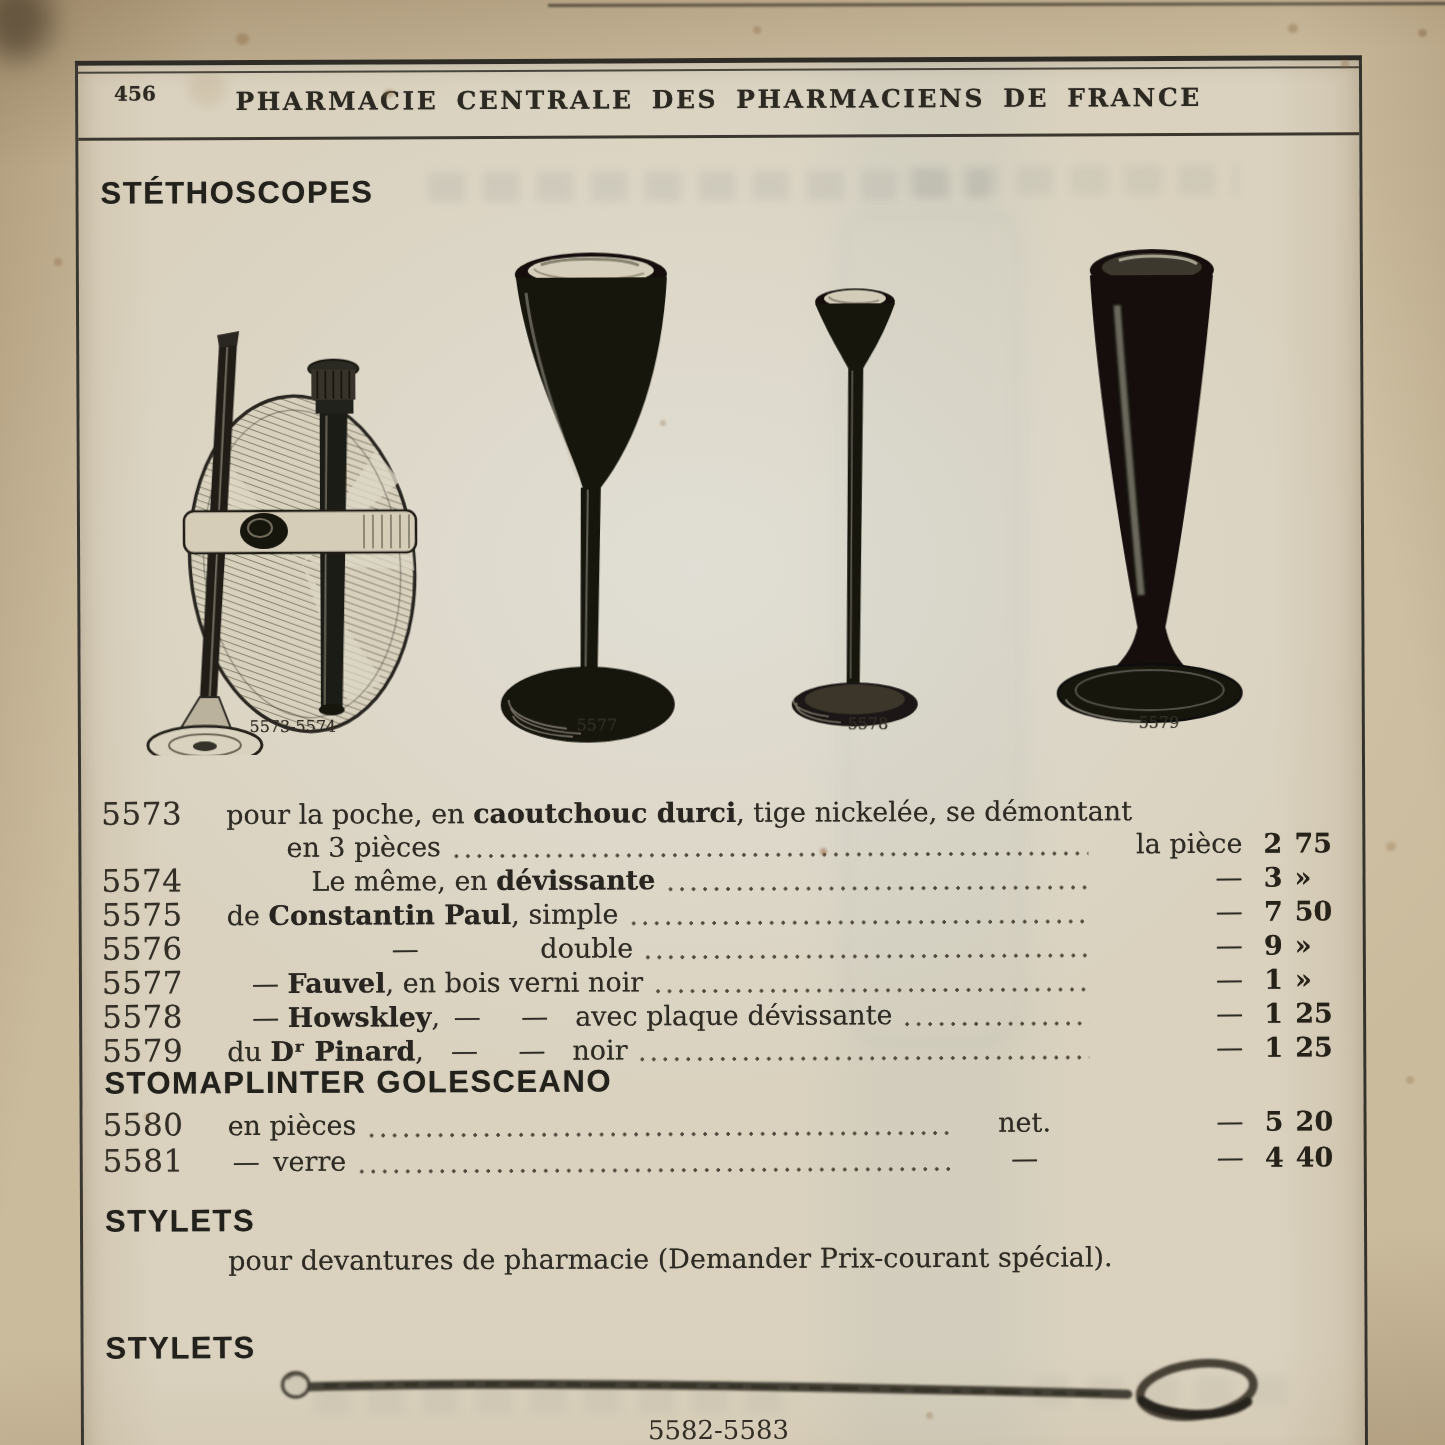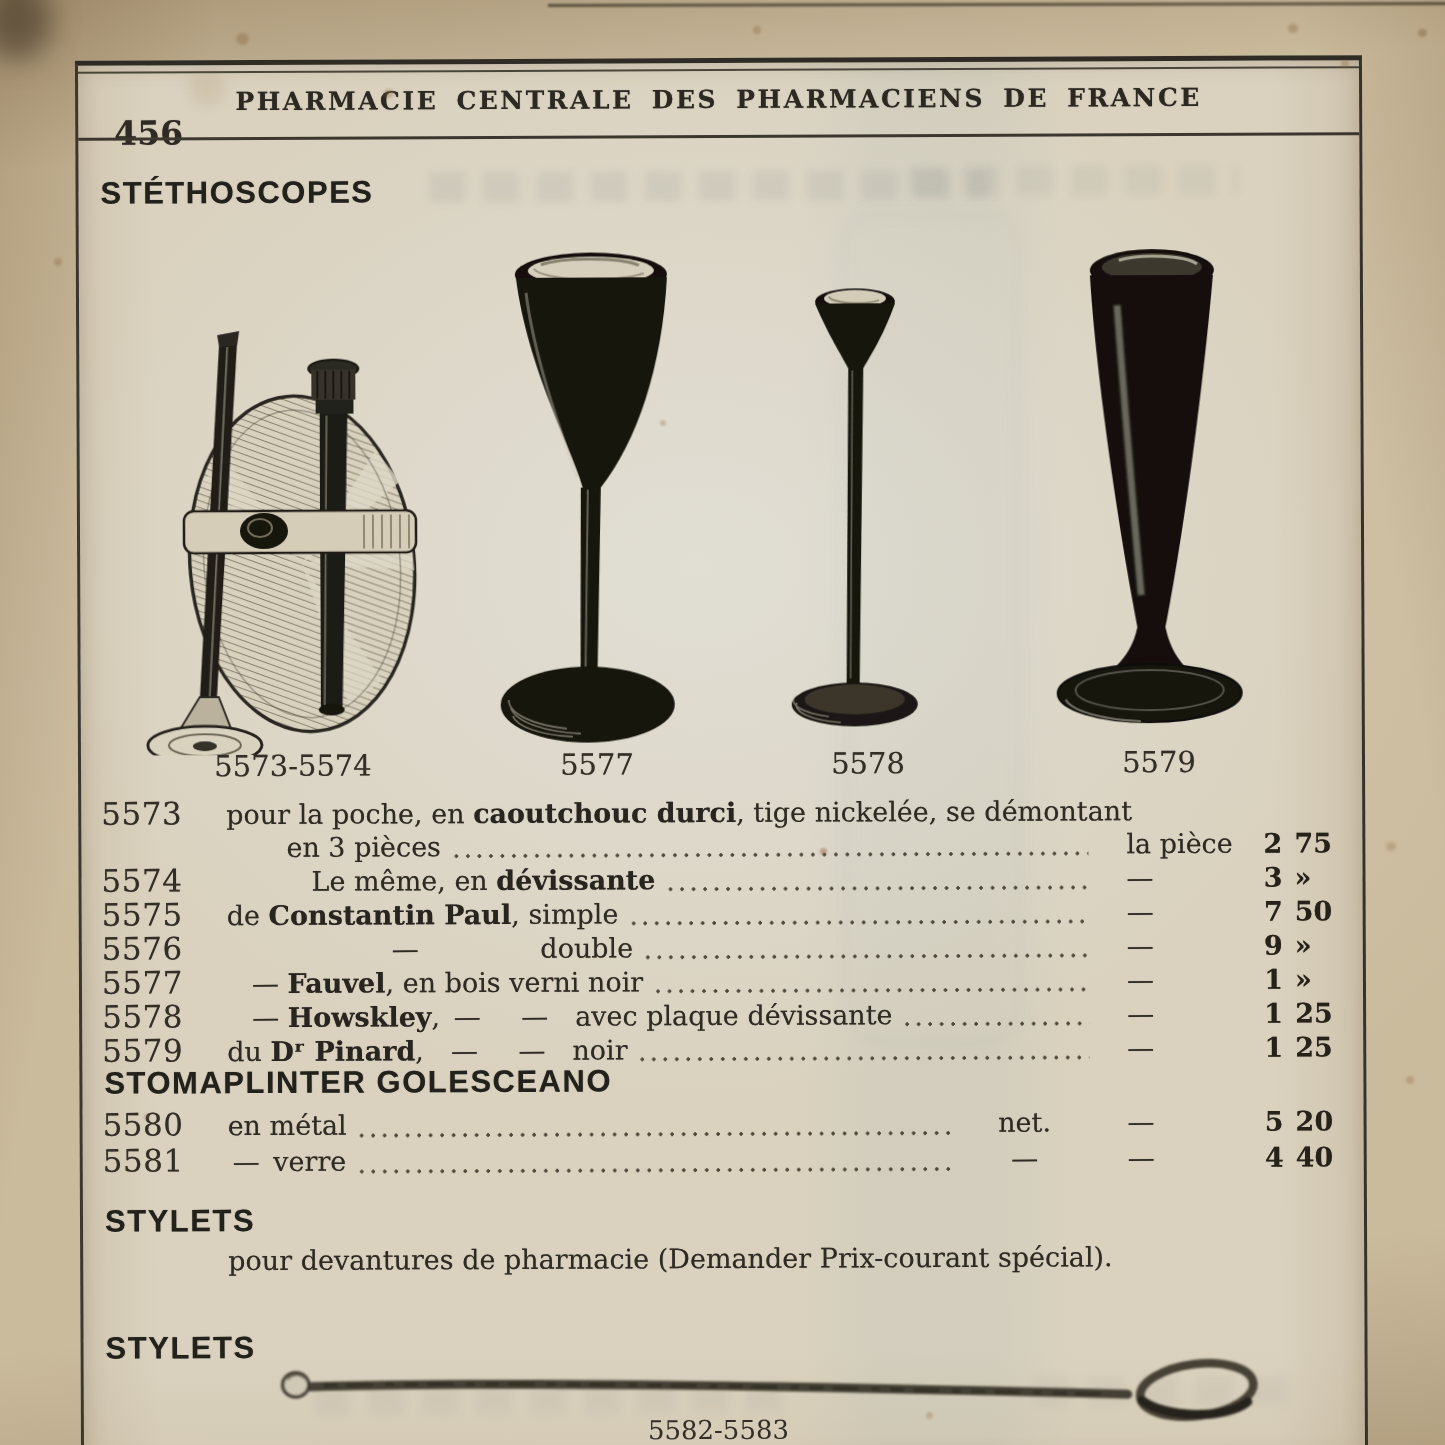--- a/index.html
+++ b/index.html
@@ -29,47 +29,47 @@
     background-image:
       radial-gradient(900px 720px at 48% 36%, rgba(230,232,230,.55), transparent 74%),
       linear-gradient(90deg, rgba(150,120,80,.12), transparent 6%, transparent 93%, rgba(150,120,80,.16)),
       linear-gradient(90deg, transparent 56%, rgba(145,165,165,.10) 62%, rgba(145,165,165,.10) 71%, transparent 77%),
       linear-gradient(0deg, rgba(160,130,90,.10), transparent 8%);
     box-shadow:0 0 22px rgba(90,70,45,.25) inset;
   }
   .frame::before{content:"";position:absolute;left:0;right:0;top:6px;height:2px;background:#4a453b;}
   .header-rule{position:absolute;left:0;right:0;top:72px;height:2.5px;background:#3b372e;filter:blur(.3px);}
 
-  .page-number{position:absolute;left:36px;top:16px;font-size:33px;font-weight:600;color:#2f2b24;
-    text-shadow:0 0 1px rgba(45,40,32,.5);margin-top:32px;}
+  .page-number{position:absolute;left:36px;top:16px;font-size:20px;font-weight:600;color:#2f2b24;
+    text-shadow:0 0 1px rgba(45,40,32,.5);}
   .header-title{position:absolute;left:0;right:0;top:22px;text-align:center;
     font-size:25px;font-weight:700;letter-spacing:2.5px;word-spacing:7px;color:#2c2922;
     text-shadow:0 0 1px rgba(45,40,32,.55);}
 
   .shead{position:absolute;font-family:"Liberation Sans", sans-serif;font-weight:700;
     font-size:31px;letter-spacing:1.5px;color:#23211b;
     text-shadow:0 1px 0 rgba(255,255,245,.25), 0 0 1px rgba(30,25,20,.6);}
 
   
   .rows{position:absolute;left:20px;right:16px;font-size:27px;color:#2e2b24;
     text-shadow:0 0 .7px rgba(55,48,38,.55);}
   .prow{display:flex;align-items:baseline;line-height:33px;white-space:nowrap;}
   .rows-tall .prow{line-height:35px;}
   .num{flex:none;width:125px;font-size:31px;letter-spacing:.5px;color:#332f27;}
   .desc{flex:0 1 auto;}
   .desc .b{font-weight:700;color:#282420;}
   .leader{flex:1 1 auto;align-self:flex-end;height:26px;margin:0 10px 0 12px;min-width:30px;
     background-image:radial-gradient(circle at 3px 19px, rgba(62,56,44,.9) 1.5px, rgba(62,56,44,0) 2px);
     background-size:11.5px 26px;background-repeat:repeat-x;}
   .unit-a{flex:none;width:118px;text-align:center;padding-right:16px;}
-  .unit-b{flex:none;width:116px;padding-left:28px;text-align:left;}
+  .unit-b{flex:none;width:116px;padding-left:28px;text-align:right;}
   .franc{flex:none;width:40px;text-align:right;font-weight:700;color:#262219;}
   .cent{flex:none;width:52px;padding-left:12px;font-weight:700;color:#262219;}
 
-  .fig-caption{position:absolute;top:684px;font-size:29px;color:#332f27;text-align:center;
+  .fig-caption{position:absolute;top:652px;font-size:16px;color:#332f27;text-align:center;
     text-shadow:0 0 .7px rgba(55,48,38,.5);}
   .stores-body{position:absolute;left:145px;top:1180px;font-size:27px;color:#2e2b24;
     text-shadow:0 0 .7px rgba(55,48,38,.55);}
   .stylet-caption{position:absolute;left:0;top:1352px;width:1275px;text-align:center;
     font-size:26px;color:#332f27;transform:translateX(-3px);}
 
   svg{position:absolute;left:0;}
   .figures-svg{top:174px;}
   .stylet-svg{top:1284px;}
 
@@ -252,21 +252,21 @@
         <span class="unit-b">—</span>
         <span class="franc">1</span>
         <span class="cent">25</span>
       </div>
     </div>
 
   <div class="shead" style="left:22px;top:1000px;">STOMAPLINTER GOLESCEANO</div>
   <div id="stoma-rows" class="rows rows-tall" style="top:1042px;">
       <div class="prow">
         <span class="num">5580</span>
-        <span class="desc"><span class="t">en métal</span></span>
+        <span class="desc"><span class="t">en pièces</span></span>
         <span class="leader"></span>
         <span class="unit-a">net.</span>
         <span class="unit-b">—</span>
         <span class="franc">5</span>
         <span class="cent">20</span>
       </div>
       <div class="prow">
         <span class="num">5581</span>
         <span class="desc" style="padding-left: 5px;"><span class="t">— verre</span></span>
         <span class="leader"></span>

